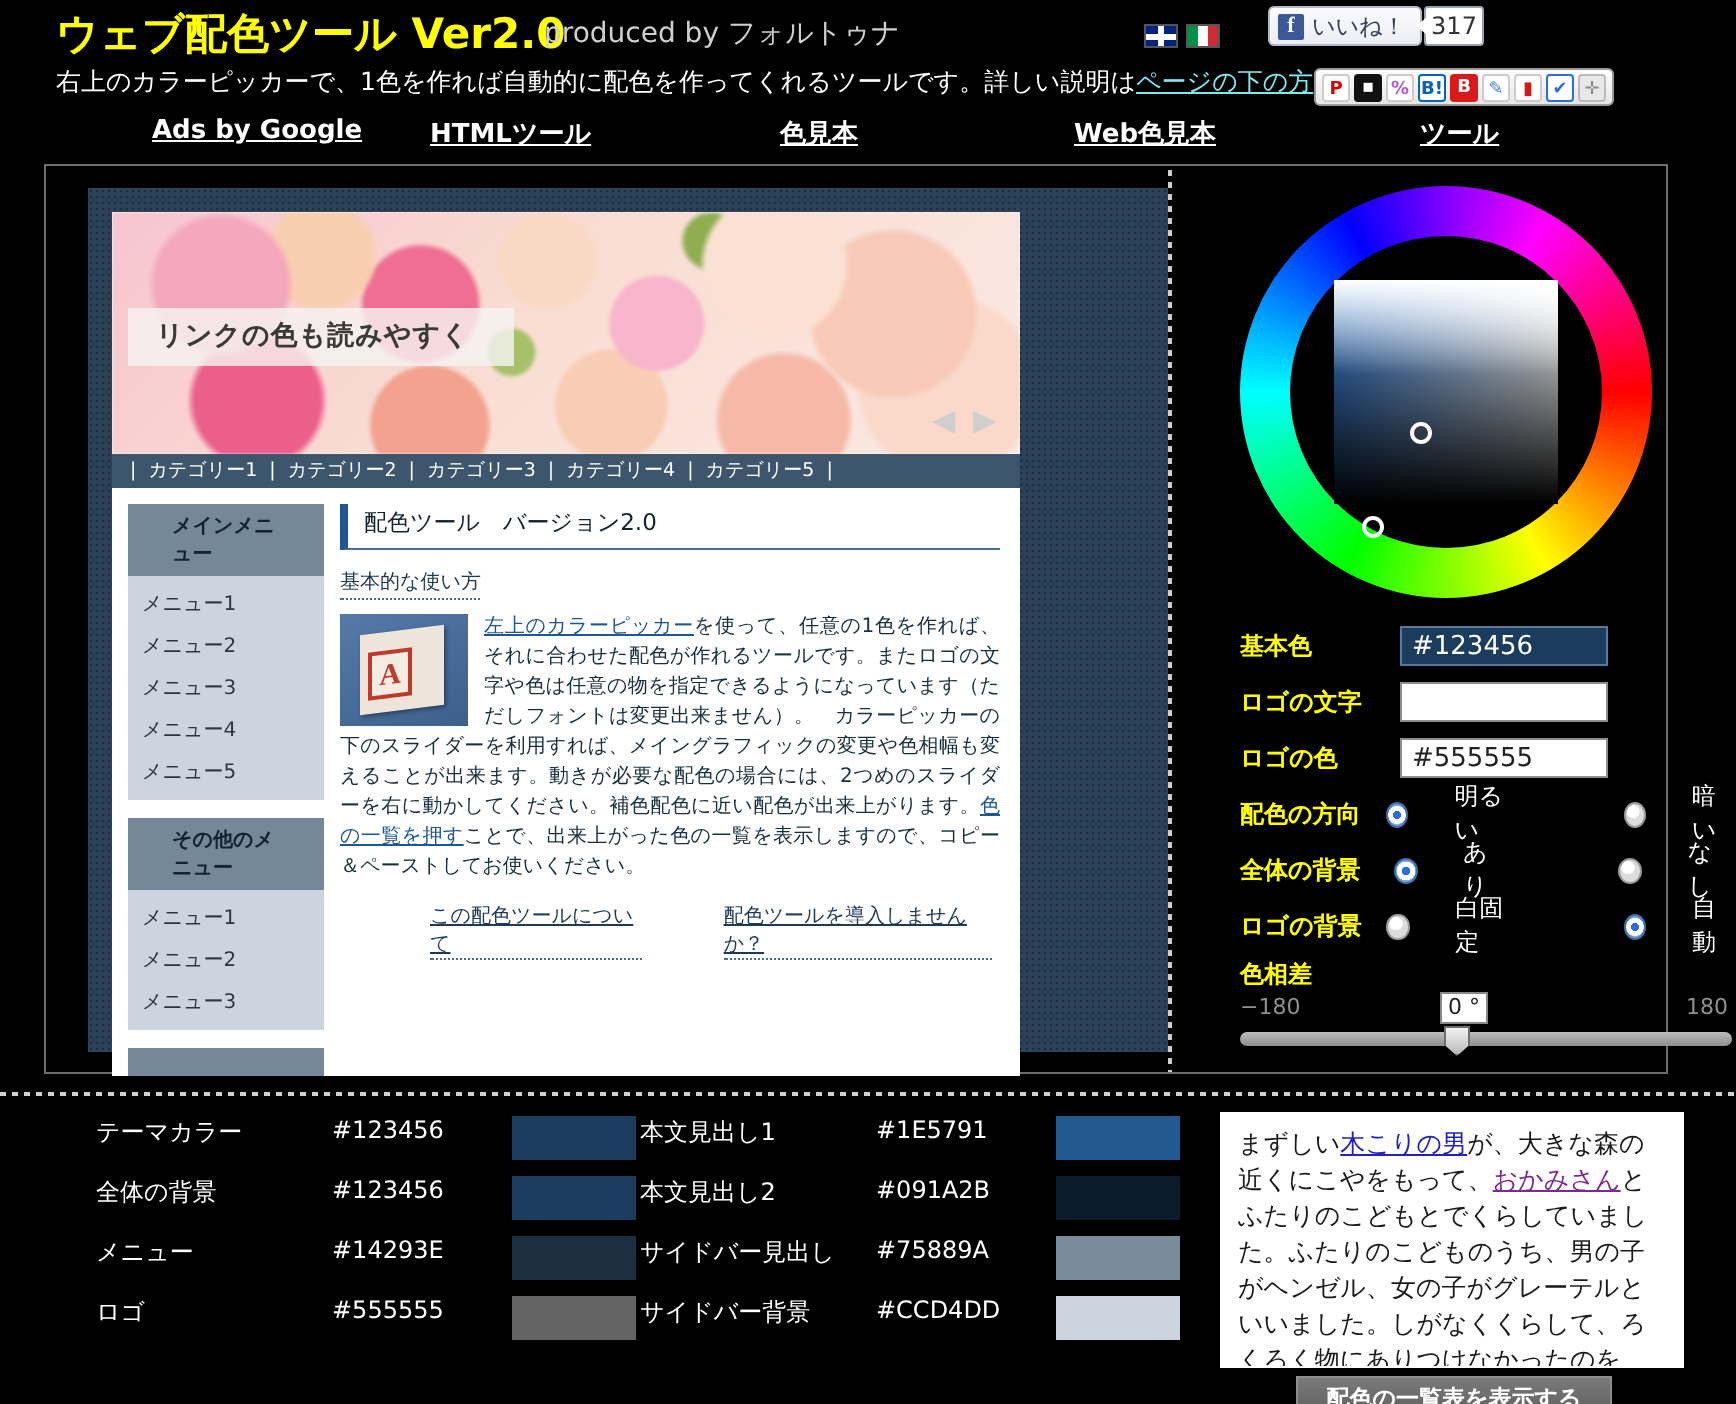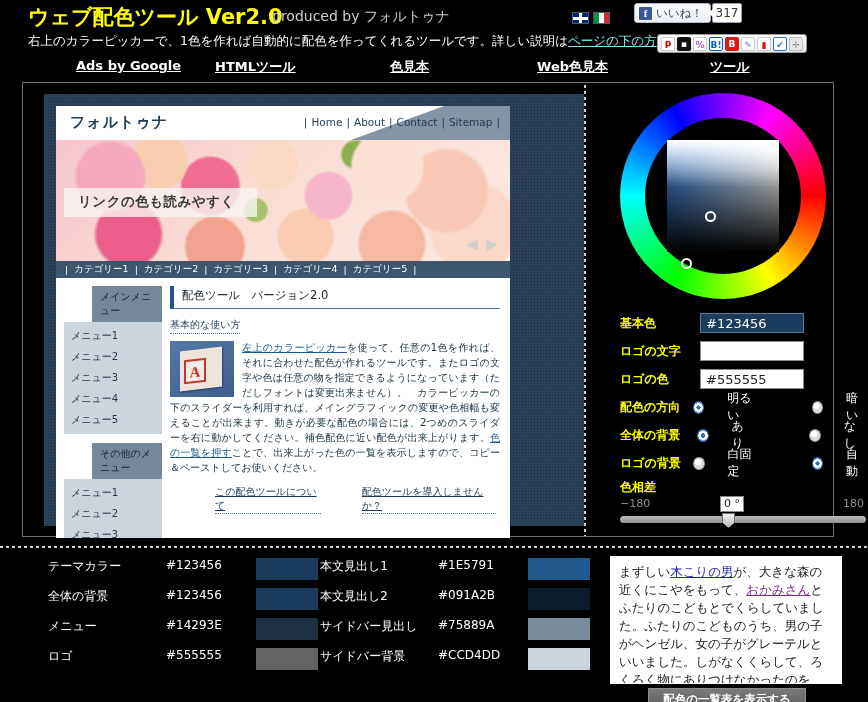--- a/index.html
+++ b/index.html
@@ -139,23 +139,22 @@
   .cat-bar {
     height: 17px; background: #3d556d; color: #fff; font-size: 9.5px;
     display: flex; align-items: center; padding-left: 6px; white-space: nowrap;
   }
   .cat-bar span { margin: 0 3px; }
 
   .site-body { display: flex; padding: 8px 0 0 0; background:#fff; height: 260px; }
   .side { width: 106px; padding-left: 8px; }
   .side-block { margin-bottom: 9px; }
   .side-h {
-    background: #75889a; color: #16222e; font-size: 10px; font-weight: normal;
-    padding: 4px 8px;
-    margin-left: 28px;
+    background: #75889a; color: #16222e; font-size: 10px; font-weight: bold;
+    padding: 4px 22px;
   }
   .side-items { background: #ccd4dd; padding: 3px 0 4px 0; }
   .side-items div { font-size: 10px; color: #2a3644; padding: 3.5px 7px; }
 
   .main { flex: 1; padding: 0 10px 0 8px; }
   .main-h {
     font-size: 11.5px; color: #132430; padding: 2px 0 5px 8px;
     border-left: 4px solid #1e5791; border-bottom: 1px solid #4a6f93; font-weight: normal;
   }
   .main-sub { margin-top: 9px; font-size: 10px; color: #1e3a56;
@@ -324,27 +323,20 @@
     <a href="#" style="left:380px">色見本</a>
     <a href="#" style="left:527px">Web色見本</a>
     <a href="#" style="left:700px">ツール</a>
   </div>
 
   <div class="frame">
 
     <div class="stage">
       <div class="site">
 
-        <div class="site-head">
-          <div class="site-diag"></div>
-          <div class="site-logo">フォルトゥナ</div>
-          <div class="site-nav">
-            <span>|</span><span>Home</span><span>|</span><span>About</span><span>|</span><span>Contact</span><span>|</span><span>Sitemap</span><span>|</span>
-          </div>
-        </div>
 
         <div class="hero">
           <div class="hero-bg"></div>
           <div class="hero-cap">リンクの色も読みやすく</div>
           <div class="hero-arrows">◀ ▶</div>
         </div>
 
         <div class="cat-bar">
           <span>|</span>
             <span>カテゴリー1</span>

